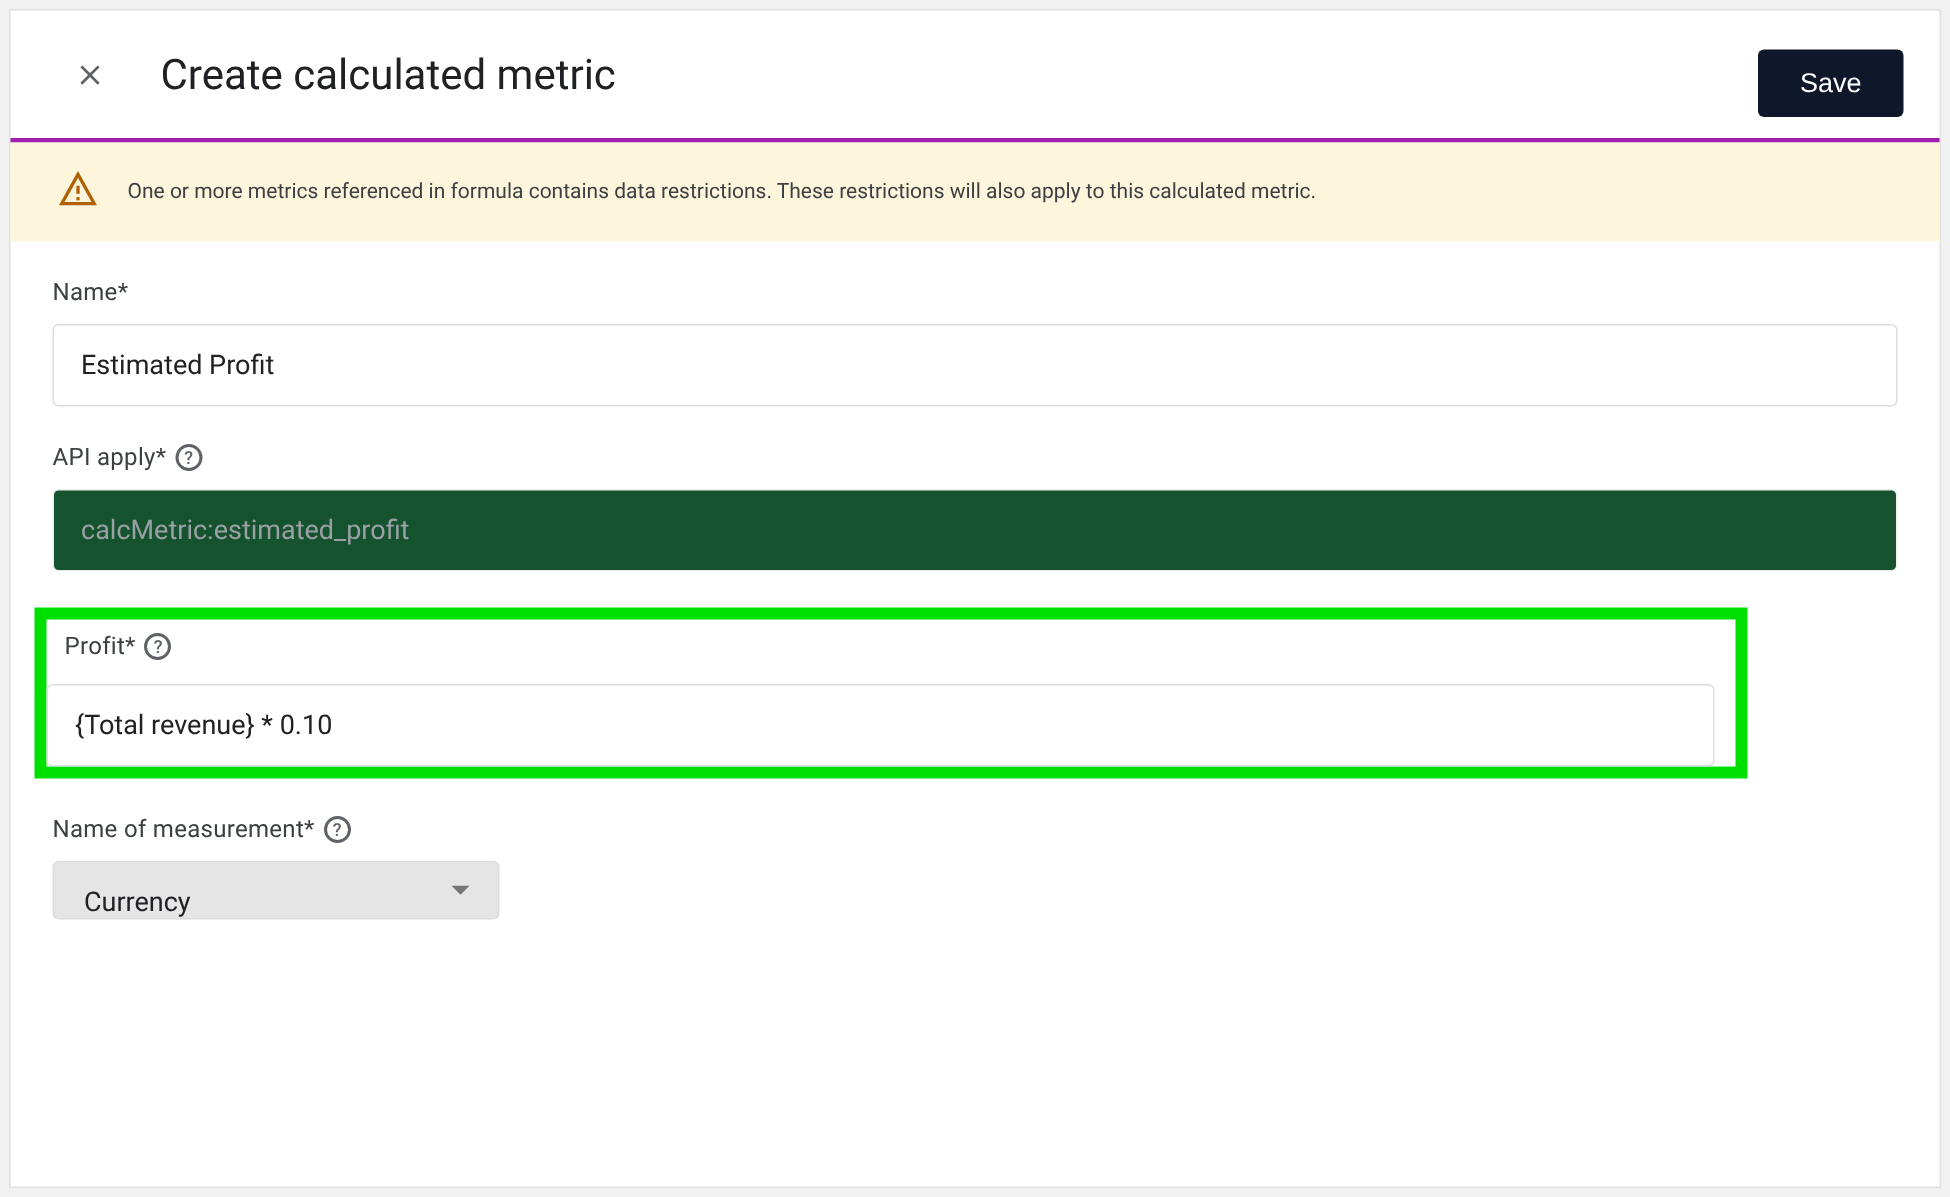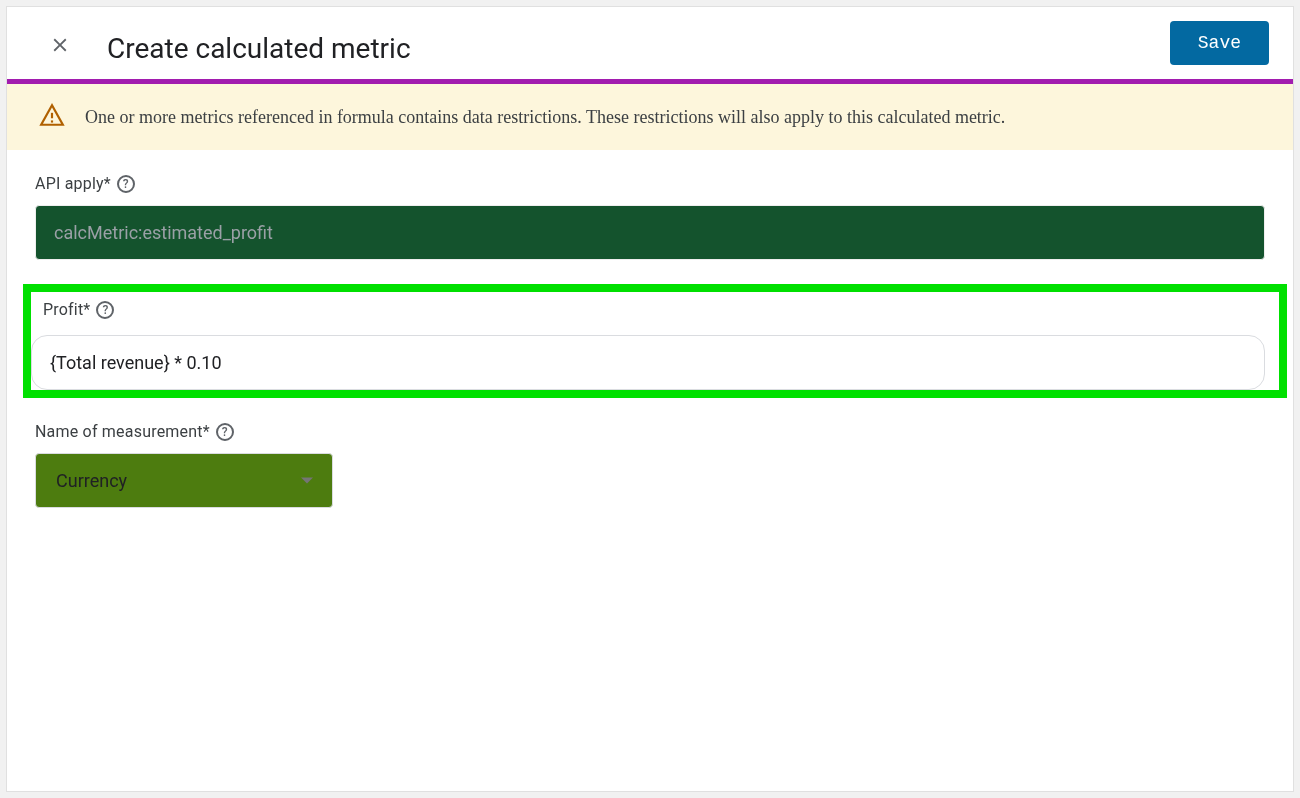--- a/index.html
+++ b/index.html
@@ -11,63 +11,63 @@
     color: #202124;
   }
   .panel {
     background: #fff;
     width: 100%;
     min-height: 786px;
     border: 1px solid #e0e0e0;
   }
   .header {
     display: flex;
-    align-items: flex-end;
+    align-items: flex-start;
     padding: 14px 24px 14px 36px;
-    border-bottom: 5px solid #a21caf;
+    border-bottom: 3px solid #a21caf;
+    margin-top: 12px;
   }
   .close-btn {
     background: none;
     border: none;
     cursor: pointer;
     padding: 6px;
     margin-right: 30px;
     display: flex;
     align-items: center;
   }
   .close-btn svg { fill: #5f6368; }
   .title {
     font-size: 28px;
     font-weight: 400;
     color: #202124;
     flex: 1;
     letter-spacing: 0;
   }
   .save-btn {
-    background: #0369a1;
+    background: #0f172a;
     color: #fff;
     border: none;
     border-radius: 4px;
     padding: 12px 28px;
     font-size: 18px;
-    font-family: Liberation Mono, monospace;
+    font-family: Liberation Sans, sans-serif;
     cursor: pointer;
   }
   .warning-bar {
     background: #fdf6dc;
     display: flex;
     align-items: center;
     padding: 18px 32px;
     gap: 20px;
   }
   .warning-bar svg { flex-shrink: 0; }
   .warning-text {
-    font-size: 18px;
+    font-size: 14px;
     color: #3c4043;
-    font-family: Liberation Serif, serif;
   }
   .form-body {
     padding: 24px 28px;
   }
   .field-group { margin-bottom: 24px; }
   .field-label {
     display: flex;
     align-items: center;
     gap: 6px;
     font-size: 16px;
@@ -104,43 +104,43 @@
   }
   .desc-input { height: 56px; }
   .formula-highlight {
     border: 8px solid #00e000;
     display: inline-block;
     padding: 8px 14px 0 0;
     margin-left: -12px;
   }
   .formula-highlight .field-label { margin-left: 12px; }
   .formula-input {
-    width: 1234px;
+    width: 1112px;
     padding: 16px 18px;
     font-size: 18px;
     font-family: inherit;
     border: 1px solid #dadce0;
-    border-radius: 16px;
+    border-radius: 4px;
     color: #202124;
     background: #fff;
     margin-top: 4px;
   }
   .formula-wrap { position: relative; }
   .select-wrap {
     position: relative;
     display: inline-block;
   }
   .select-input {
-    padding: 16px 54px 16px 20px;
+    padding: 16px 54px 0 20px;
     font-size: 18px;
     font-family: inherit;
     border: 1px solid #dadce0;
     border-radius: 4px;
     color: #202124;
-    background: #4d7c0f;
+    background: #e5e5e5;
     cursor: pointer;
     min-width: 298px;
     text-align: left;
   }
   .select-caret {
     position: absolute;
     right: 20px;
     top: 50%;
     transform: translateY(-50%);
     pointer-events: none;
@@ -170,20 +170,24 @@
           <path fill="none" stroke="#b06000" stroke-width="2" d="M12 3 2 21h20L12 3z"></path>
           <rect x="11" y="10" width="2" height="5" fill="#b06000"></rect>
           <rect x="11" y="17" width="2" height="2" fill="#b06000"></rect>
         </svg>
     </span>
     <div class="warning-text">One or more metrics referenced in formula contains data restrictions. These restrictions will also apply to this calculated metric.</div>
   </div>
 
   <div class="form-body">
 
+    <div class="field-group">
+      <div class="field-label">Name*</div>
+      <input class="text-input" type="text" value="Estimated Profit" style="">
+    </div>
 
     <div class="field-group">
       <div class="field-label">
         <span>API apply*</span>
         <span class="help-icon">?</span>
       </div>
       <input class="text-input readonly" type="text" readonly="" value="calcMetric:estimated_profit" style="">
     </div>
 
 

